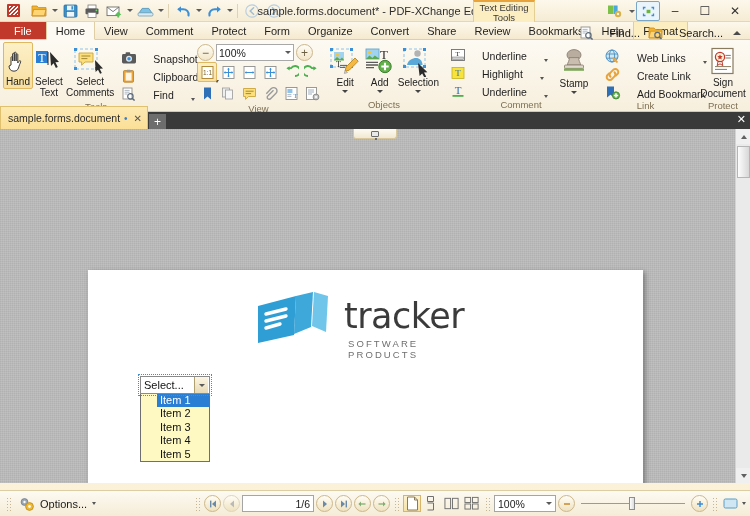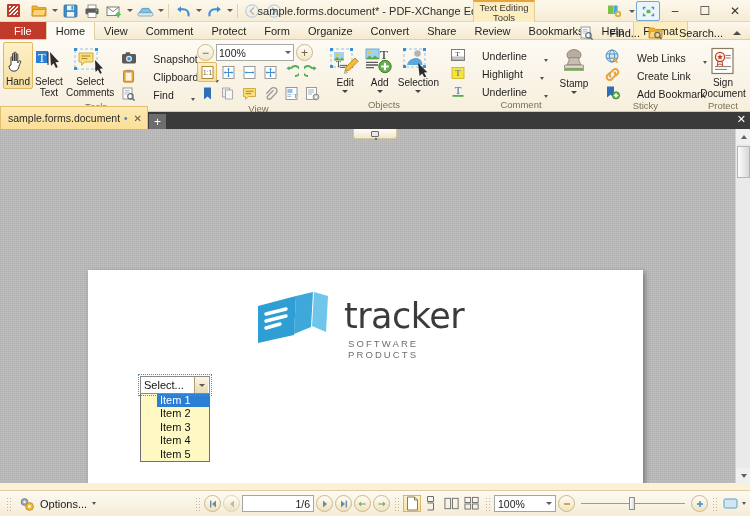--- a/index.html
+++ b/index.html
@@ -667,21 +667,21 @@
         </div>
         <div class="smallrow">
           <svg width="17" height="15" viewBox="0 0 17 15">
               <path d="M3 1.5h7v11l-3.5-2.8L3 12.5z" fill="#2f6fb5"></path>
               <circle cx="12" cy="10.4" r="3.6" fill="#62b04a" stroke="#3f8030" stroke-width=".8"></circle>
               <path d="M12 8.2v4.4M9.8 10.4h4.4" stroke="#fff" stroke-width="1.5"></path>
             </svg>
           <span class="txt">Add Bookmark</span>
         </div>
       </div>
-      <div class="rgroup-label">Sticky</div>
+      <div class="rgroup-label">Link</div>
     </div>
 
     <div class="rsep"></div>
 
     <div class="rgroup" style="width:58px">
       <div class="rgroup-body" style="justify-content:center;padding-top:1px">
         <div class="bigbtn" style="width:54px">
           <div class="ico">
             <svg width="28" height="30" viewBox="0 0 28 30">
               <rect x="3" y="1.5" width="21" height="25" fill="#fff" stroke="#8a7b5e" stroke-width="1.2"></rect>

